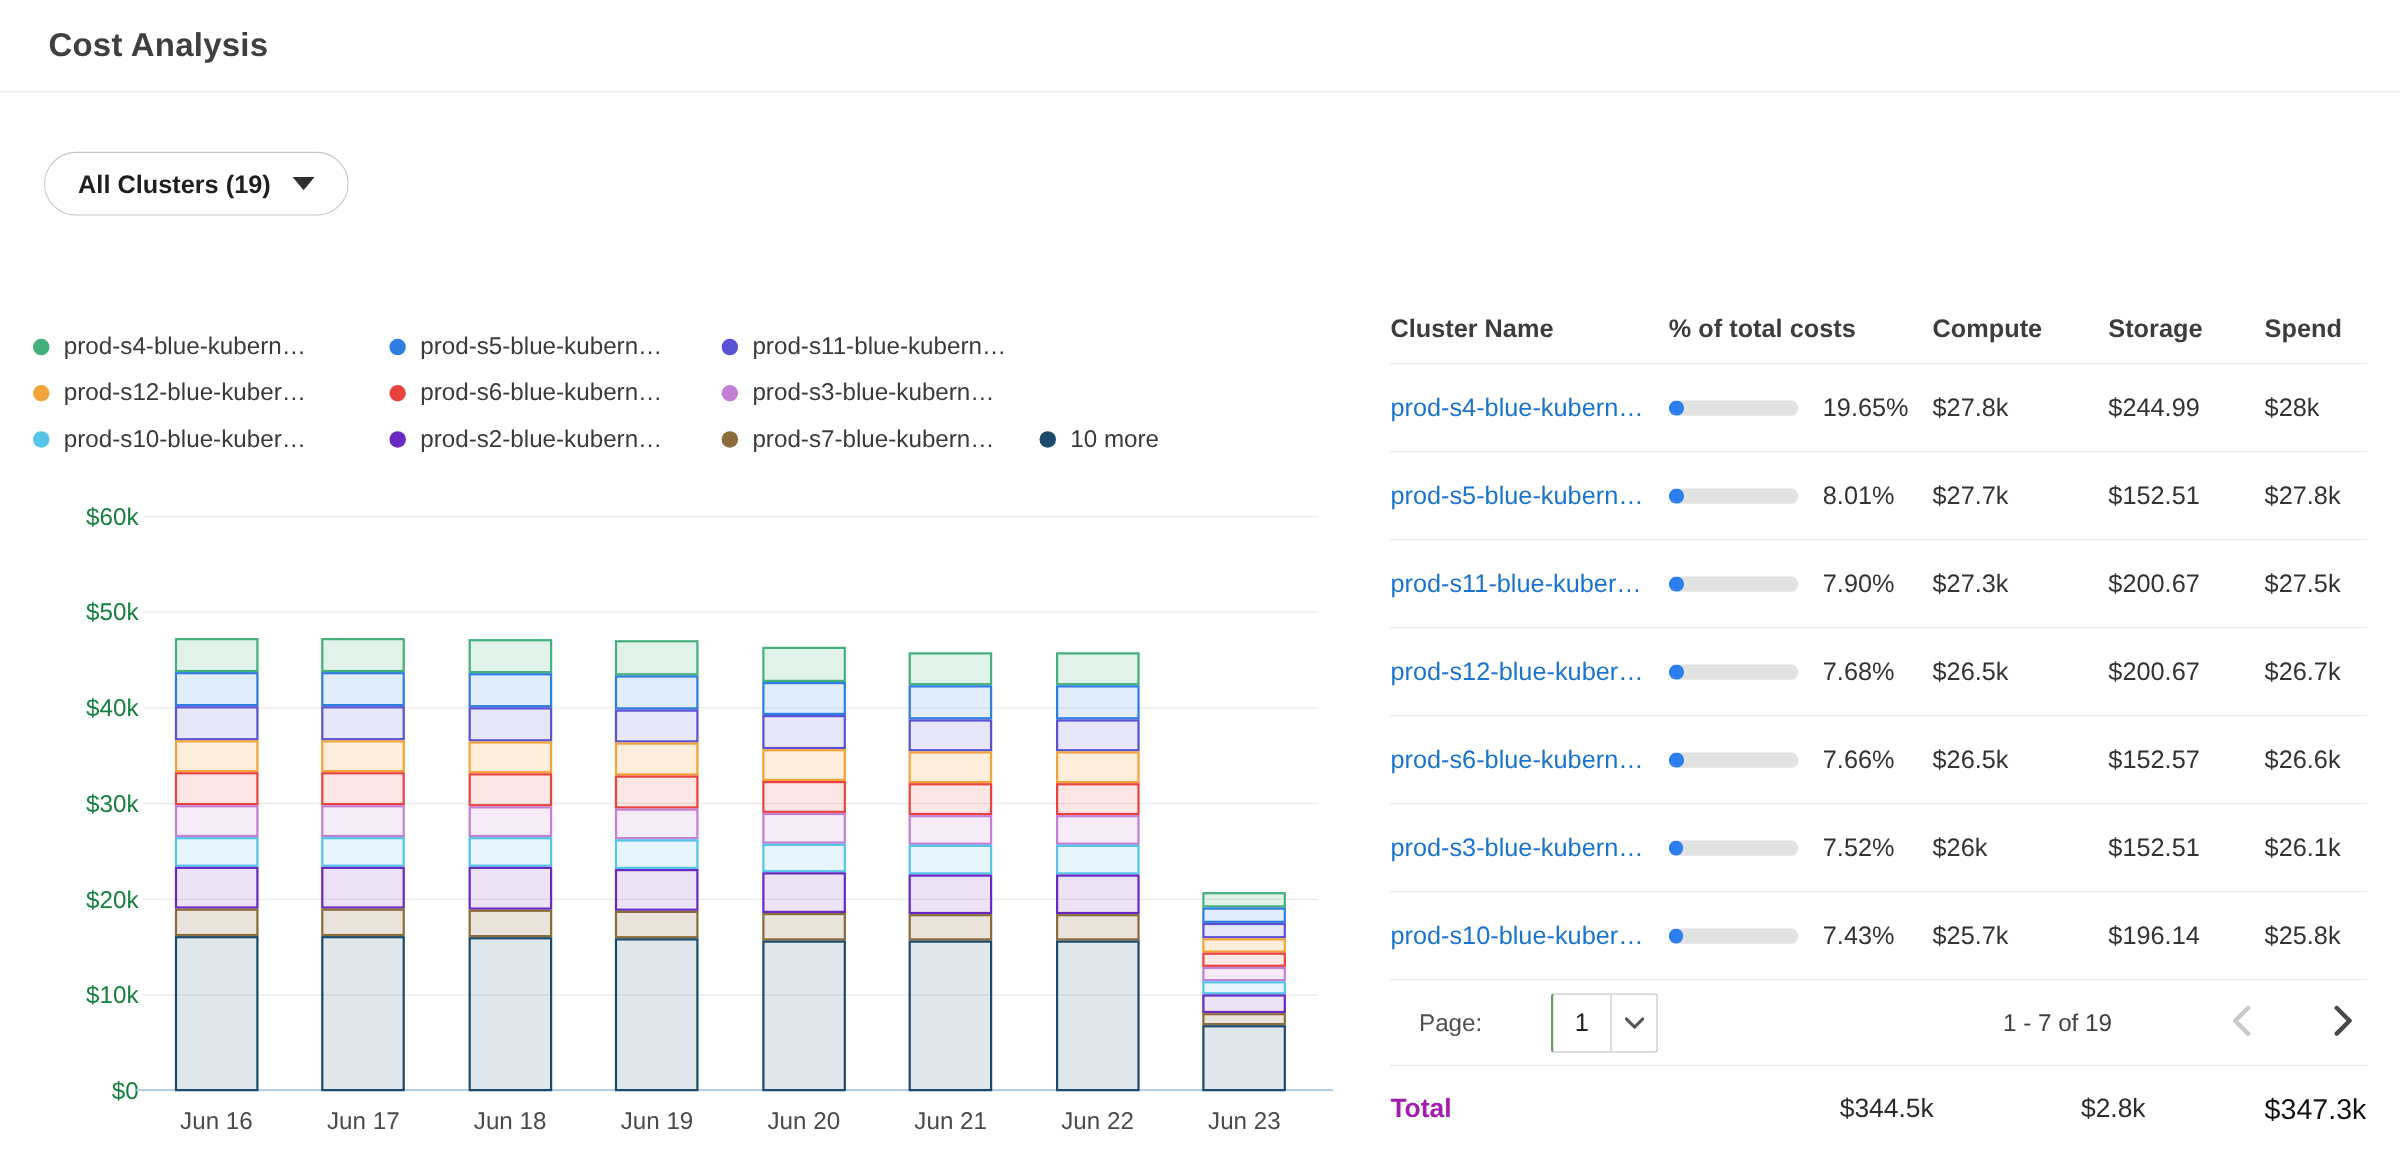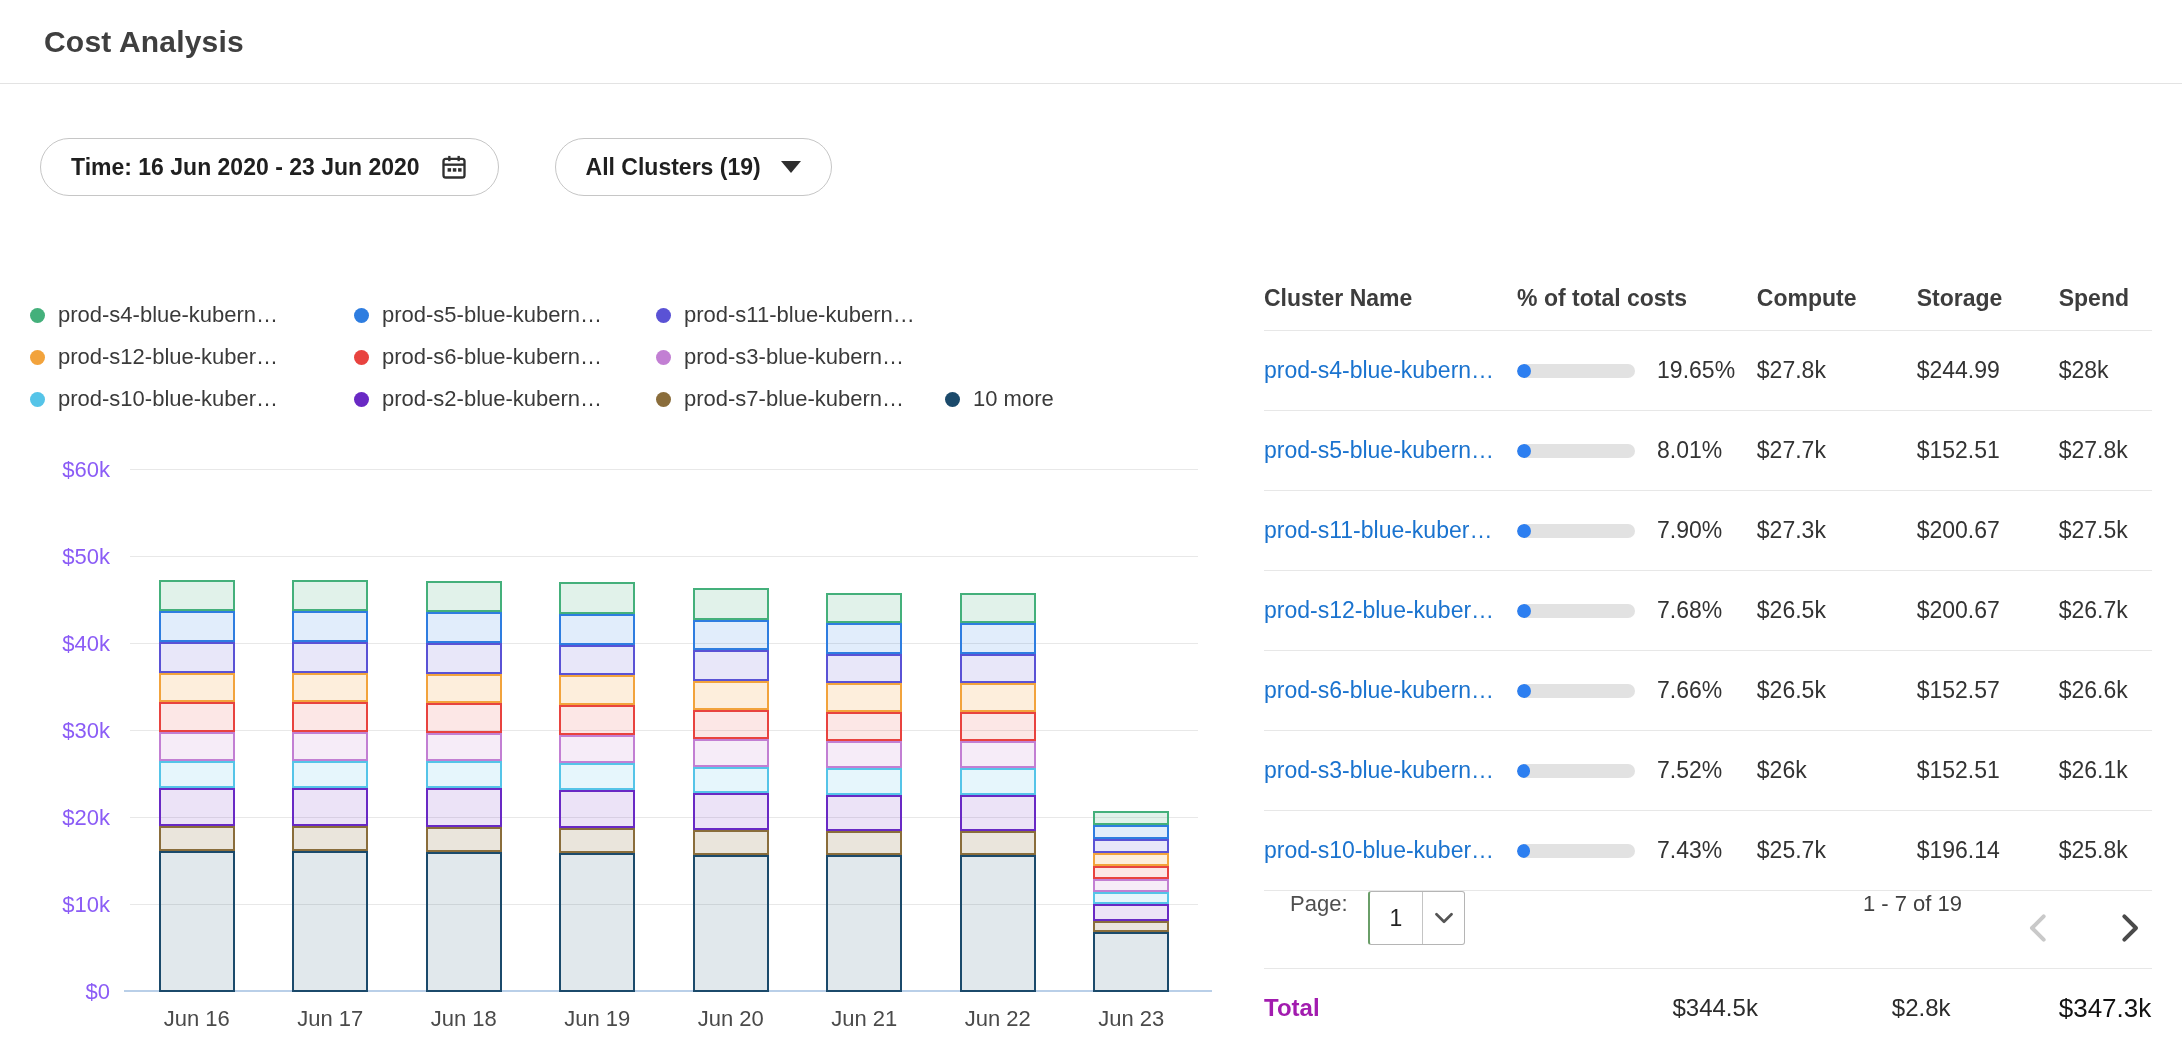--- a/index.html
+++ b/index.html
@@ -41,21 +41,21 @@
   .legend { margin-top: 50px; display: flex; flex-direction: column; gap: 16px; }
   .legend-row { display: flex; align-items: center; }
   .legend-item { display: inline-flex; align-items: center; gap: 13px; font-size: 22px; color: #3a3a3a; cursor: pointer; }
   .legend-row .legend-item:nth-child(1) { width: 324px; }
   .legend-row .legend-item:nth-child(2) { width: 302px; }
   .legend-row .legend-item:nth-child(3) { width: 289px; }
   .dot { width: 15px; height: 15px; border-radius: 50%; flex: none; }
 
   .chart-area { display: flex; margin-top: 58px; }
   .y-axis { width: 100px; position: relative; height: 522px; flex: none; }
-  .y-label { position: absolute; right: 20px; transform: translateY(50%); font-size: 22px; color: #8b5cf6; }
+  .y-label { position: absolute; right: 4px; transform: translateY(50%); font-size: 22px; color: #15803d; }
   .plot { position: relative; width: 1068px; height: 522px; }
   .gridline { position: absolute; left: 0; right: 0; height: 1px; background: #e8e8e8; }
   .baseline { position: absolute; left: -6px; right: -14px; bottom: 0; height: 2px; background: #b9cfe8; }
   .bars { position: absolute; left: 0; right: 0; top: 0; bottom: 0; display: flex; }
   .bar-slot { flex: 1; display: flex; align-items: flex-end; justify-content: center; }
   .bar { width: 76px; display: flex; flex-direction: column-reverse; }
   .seg { width: 100%; border: 2px solid; }
   .x-axis { display: flex; margin-left: 100px; width: 1068px; margin-top: 14px; }
   .x-label { flex: 1; text-align: center; font-size: 22px; color: #4a4a4a; }
 
@@ -69,23 +69,23 @@
   .thead { height: 64px; font-size: 23px; font-weight: 700; color: #3d3d3d; border-bottom: 1px solid #e7e7e7; }
   .trow { height: 80px; border-bottom: 1px solid #e7e7e7; font-size: 23px; color: #333; }
   .cell { overflow: hidden; white-space: nowrap; }
   .cluster-link { color: #1a73cf; cursor: pointer; text-decoration: none; }
   .pct-cell { display: flex; align-items: center; }
   .track { width: 118px; height: 14px; background: #e2e2e2; border-radius: 8px; position: relative; overflow: hidden; flex: none; }
   .fill { position: absolute; left: 0; top: 0; bottom: 0; background: #2d7ff0; border-radius: 8px; }
   .pct-text { margin-left: 22px; }
 
   .pagination {
-    display: flex; height: 78px;
+    display: flex; align-items: center; height: 78px;
     border-bottom: 1px solid #e7e7e7;
-    font-size: 22px; color: #4f4f4f; padding-left: 26px;
+    font-size: 22px; color: #4f4f4f; padding-left: 26px; gap: 42px;
   }
   .page-select {
     display: flex; align-items: stretch; margin-left: 20px; height: 54px;
     border: 1px solid #b5b5b5; border-left: 2px solid #6a9e68; border-radius: 3px;
     background: #fff; cursor: pointer; overflow: hidden;
   }
   .page-select .val { display: flex; align-items: center; padding: 0 20px; font-size: 23px; color: #222; }
   .page-select .dd { width: 42px; display: flex; align-items: center; justify-content: center; border-left: 1px solid #c4c4c4; color: #555; }
   .range { margin-left: auto; color: #404040; }
   .pg-chevrons { display: flex; gap: 64px; margin-left: 60px; margin-right: 6px; }
@@ -105,32 +105,20 @@
 </head>
 <body>
 
 <div class="page">
 
   <header class="topbar">
     <h1 class="page-title">Cost Analysis</h1>
   </header>
 
   <div class="filterbar">
-    <button class="pill">
-      <span>Time: 16 Jun 2020 - 23 Jun 2020</span>
-      <svg width="28" height="28" viewBox="0 0 24 24">
-        <rect x="3" y="5" width="18" height="16" rx="2" fill="none" stroke="#2f2f2f" stroke-width="2"></rect>
-        <line x1="3" y1="10" x2="21" y2="10" stroke="#2f2f2f" stroke-width="2"></line>
-        <line x1="8" y1="2.5" x2="8" y2="7" stroke="#2f2f2f" stroke-width="2"></line>
-        <line x1="16" y1="2.5" x2="16" y2="7" stroke="#2f2f2f" stroke-width="2"></line>
-        <rect x="6.5" y="13" width="3" height="3" fill="#2f2f2f"></rect>
-        <rect x="11" y="13" width="3" height="3" fill="#2f2f2f"></rect>
-        <rect x="15.5" y="13" width="3" height="3" fill="#2f2f2f"></rect>
-      </svg>
-    </button>
     <button class="pill">
       <span>All Clusters (19)</span>
       <span class="tri"></span>
     </button>
   </div>
 
   <div class="main">
 
     <section class="chart-section">
       <div class="legend">

